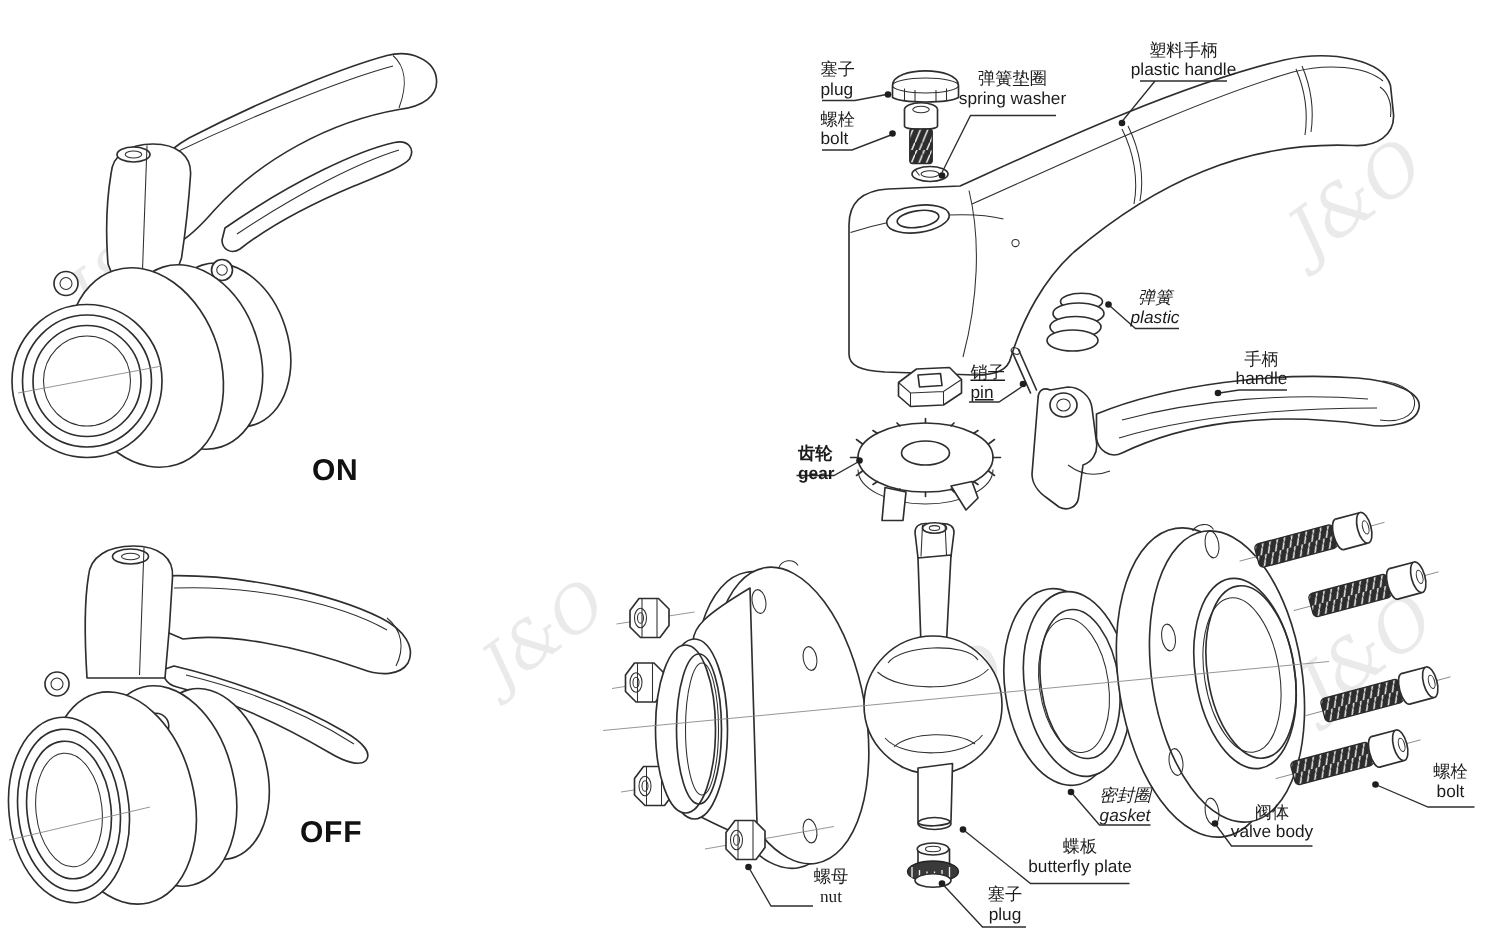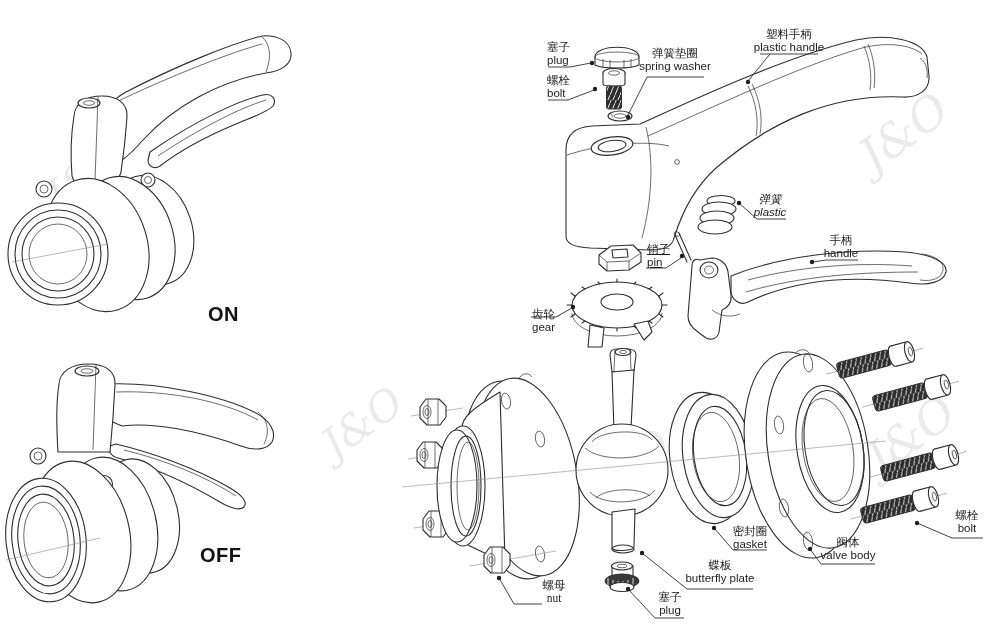--- a/index.html
+++ b/index.html
@@ -349,37 +349,37 @@
     <span>plastic</span>
   </div>
   <div class="lbl" style="left:647px;top:243px;text-decoration:underline;">
     <span>销子</span>
     <span>pin</span>
   </div>
   <div class="lbl center" style="left:820px;top:234px;width:42px;text-align:center;">
     <span>手柄</span>
     <span>handle</span>
   </div>
-  <div class="lbl" style="left:532px;top:308px;">
+  <div class="lbl" style="left:532px;top:297px;font-weight:bold;">
     <span>齿轮</span>
     <span>gear</span>
   </div>
   <div class="lbl center" style="left:536px;top:579px;width:36px;font-family:Liberation Serif, serif;">
     <span>螺母</span>
     <span>nut</span>
   </div>
   <div class="lbl center" style="left:653px;top:591px;width:34px;">
     <span>塞子</span>
     <span>plug</span>
   </div>
   <div class="lbl center" style="left:682px;top:559px;width:76px;">
     <span>蝶板</span>
     <span>butterfly plate</span>
   </div>
-  <div class="lbl center" style="left:729px;top:525px;width:42px;">
+  <div class="lbl center" style="left:729px;top:525px;width:42px;font-style:italic;">
     <span>密封圈</span>
     <span>gasket</span>
   </div>
   <div class="lbl center" style="left:818px;top:536px;width:60px;">
     <span>阀体</span>
     <span>valve body</span>
   </div>
   <div class="lbl center" style="left:950px;top:509px;width:34px;">
     <span>螺栓</span>
     <span>bolt</span>

